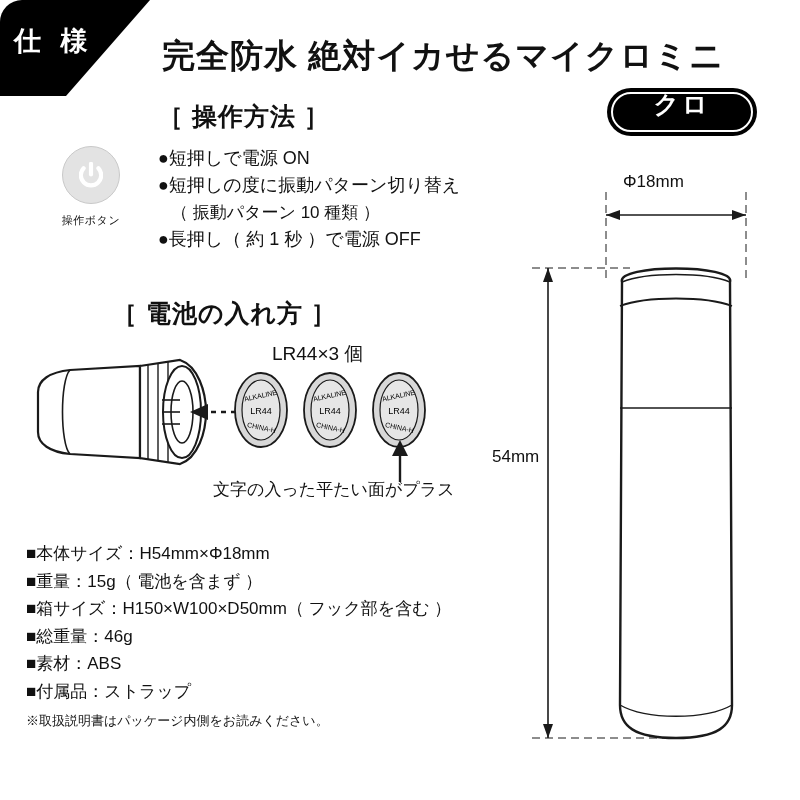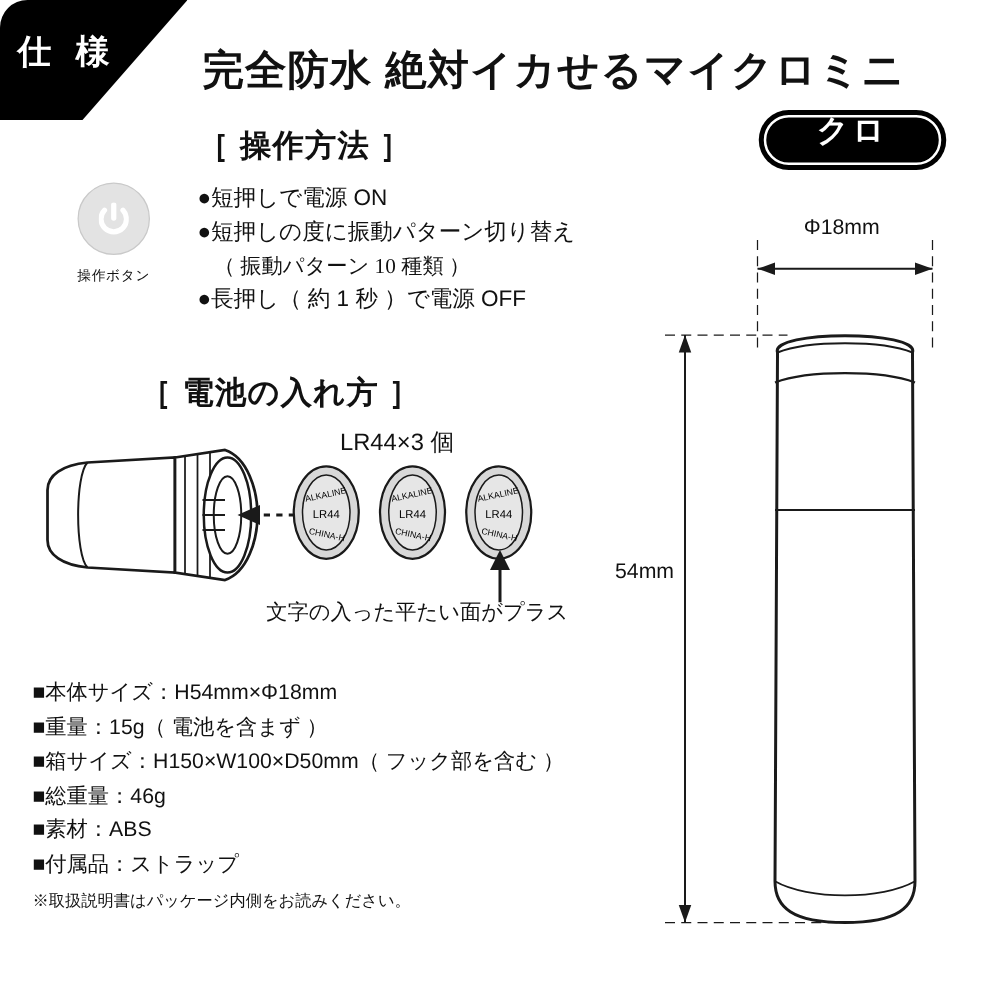--- a/index.html
+++ b/index.html
@@ -136,21 +136,20 @@
     width: 420px;
   }
   .op-item {
     font-size: 18px;
     line-height: 1.52;
     white-space: nowrap;
   }
   .op-item.sub {
     font-size: 17px;
     padding-left: 13px;
-    font-family: Liberation Serif, serif;
   }
 
   
   .battery-label-lr44 {
     position: absolute;
     left: 272px;
     top: 341px;
     font-size: 19px;
     white-space: nowrap;
   }
@@ -191,21 +190,21 @@
     font-size: 13px;
     white-space: nowrap;
   }
 
   
   .dim-label {
     position: absolute;
     font-size: 17px;
     white-space: nowrap;
   }
-  #dim-diameter { left: 643px; top: 172px; }
+  #dim-diameter { left: 623px; top: 172px; }
   #dim-height   { left: 492px; top: 447px; }
 
   svg { display: block; }
   .art { position: absolute; }
 </style>
 </head>
 <body>
 
 <div id="page">
 

